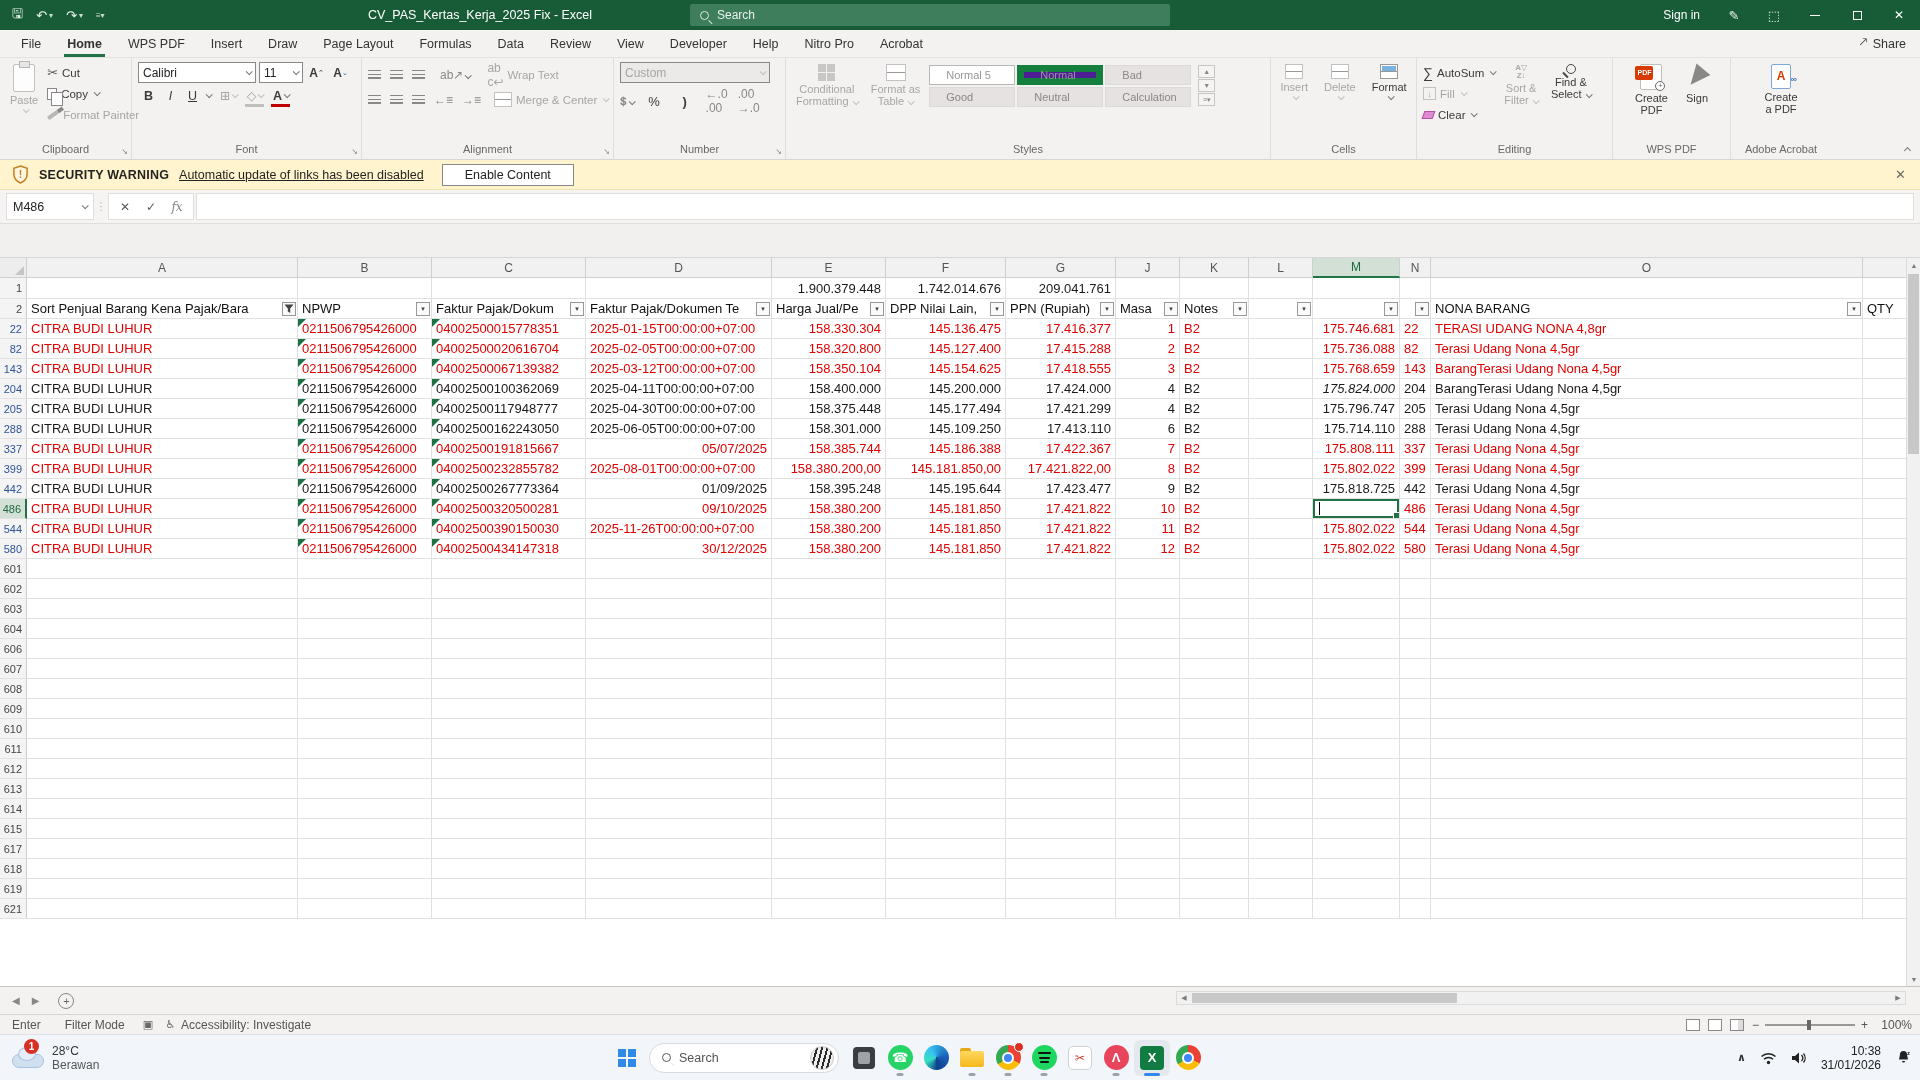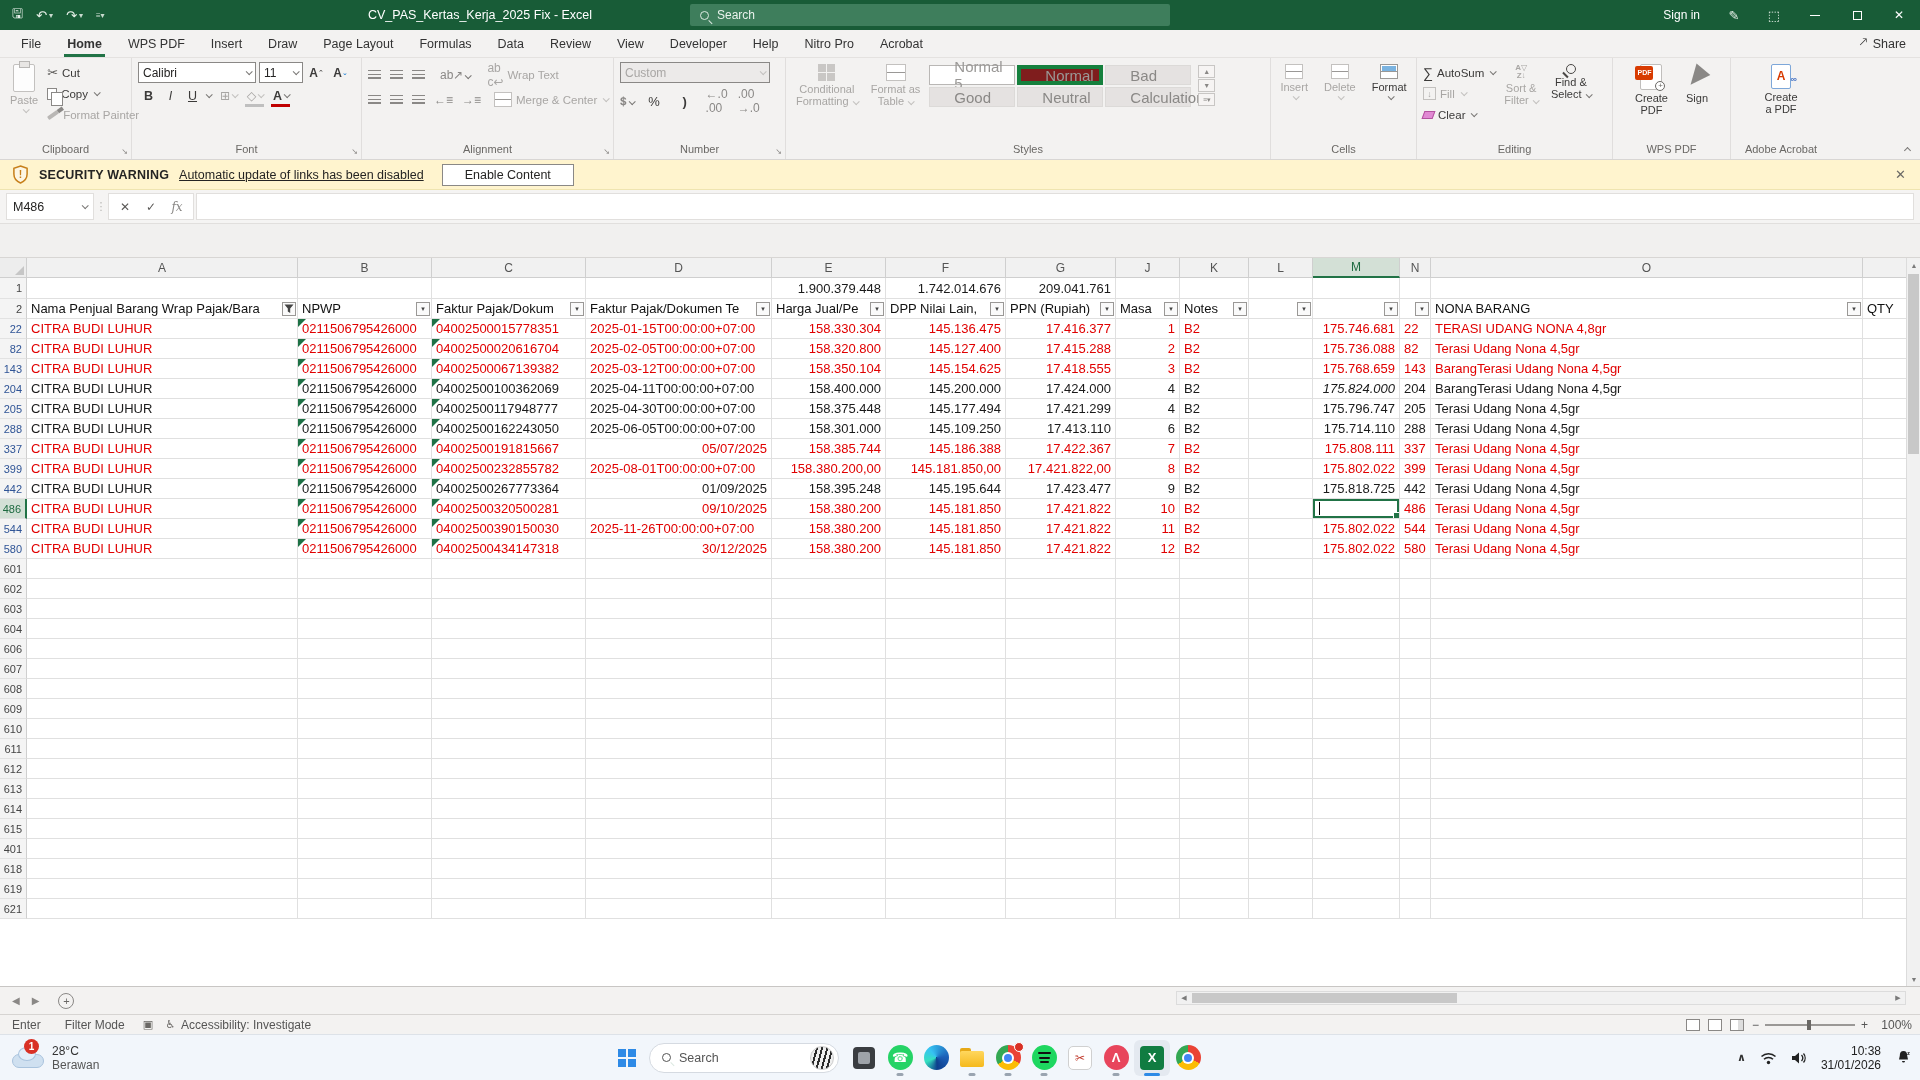--- a/index.html
+++ b/index.html
@@ -57,23 +57,23 @@
 .ful{text-decoration:underline}
 .fontA{position:relative;font-size:12px;font-weight:bold}
 .fontA sup{font-size:7px}
 .colorbar{position:absolute;left:1px;right:1px;bottom:-1px;height:3px}
 
 .alic{width:13px;height:9px;background:repeating-linear-gradient(to bottom,#8a8886 0 1.5px,transparent 1.5px 3.6px)}
 
 .decic{font-size:12px;color:#8a8886;letter-spacing:0}
 
 #gallery{display:grid;grid-template-columns:repeat(3,86px);grid-template-rows:20px 20px;gap:2px;margin-top:3px}
-.gcell{font-size:15px;display:flex;align-items:center;padding-left:24px;color:#8a8886;background:#e5e2e1;border:1px solid #dcdad8}
+.gcell{font-size:11px;display:flex;align-items:center;padding-left:16px;color:#8a8886;background:#e5e2e1;border:1px solid #dcdad8}
 .gcell.n5{background:#fff;border:1px solid #b9b7b5;color:#9a9896}
-.gcell.nrm{background:#7f1d1d;border:4px solid #15803d;color:#9a9896}
+.gcell.nrm{background:#4c1d95;border:7px solid #15803d;color:#9a9896}
 .galscroll{display:flex;flex-direction:column;margin-left:2px;margin-top:3px;gap:1px}
 .galscroll div{width:17px;height:13px;border:1px solid #c8c6c4;background:#f6f4f3;font-size:7px;color:#8a8886;display:flex;align-items:center;justify-content:center}
 .cfic{width:17px;height:17px;display:grid;grid-template-columns:1fr 1fr;grid-template-rows:1fr 1fr;gap:1px}
 .cfic span{background:#c9c7c5}
 .gridic{width:18px;height:15px;border:1px solid #9a9896;background:linear-gradient(to right,transparent 49%,#9a9896 49% 51%,transparent 51%),linear-gradient(to bottom,transparent 49%,#9a9896 49% 51%,transparent 51%),#fff;position:relative}
 .gridic.blue::after{content:"";position:absolute;left:1px;right:1px;top:1px;height:5px;background:#7ab3e0}
 
 .sumic{font-size:14px;color:#3b3a39;line-height:12px}
 .fillic{width:13px;height:13px;border:1px solid #b9b7b5;color:#a8a6a4;font-size:9px;display:flex;align-items:center;justify-content:center}
 .clearic{width:11px;height:8px;background:#e18ad4;border:1px solid #b3539f;transform:skewX(-20deg)}
@@ -535,21 +535,21 @@
         <div class="cell" style="width: 69px;"></div>
         <div class="cell" style="width: 64px;"></div>
         <div class="cell" style="width: 87px;"></div>
         <div class="cell" style="width: 31px;"></div>
         <div class="cell" style="width: 432px;"></div>
         <div class="cell" style="width: 60px;"></div>
       </div>
       <div class="grow">
         <div class="gut">2</div>
         <div class="cell hcell" style="width: 271px; overflow: hidden;">
-          <span>Nama Penjual Barang Wrap Pajak/Bara</span>
+          <span>Sort Penjual Barang Kena Pajak/Bara</span>
           <span class="filterbtn">
             <svg width="10" height="10" viewBox="0 0 10 10">
               <path d="M0.5 0.5 h9 L6.2 4.5 v4.5 L3.8 7.5 V4.5 Z" fill="#444"></path>
             </svg>
           </span>
         </div>
         <div class="cell hcell" style="width: 134px; overflow: hidden;">
           <span>NPWP</span>
           <span class="filterbtn">▾</span>
         </div>
@@ -1039,21 +1039,21 @@
         <div class="cell" style="width: 110px;"></div>
         <div class="cell" style="width: 64px;"></div>
         <div class="cell" style="width: 69px;"></div>
         <div class="cell" style="width: 64px;"></div>
         <div class="cell" style="width: 87px;"></div>
         <div class="cell" style="width: 31px;"></div>
         <div class="cell" style="width: 432px;"></div>
         <div class="cell" style="width: 60px;"></div>
       </div>
       <div class="grow">
-        <div class="gut">401</div>
+        <div class="gut">617</div>
         <div class="cell" style="width: 271px;"></div>
         <div class="cell" style="width: 134px;"></div>
         <div class="cell" style="width: 154px;"></div>
         <div class="cell" style="width: 186px;"></div>
         <div class="cell" style="width: 114px;"></div>
         <div class="cell" style="width: 120px;"></div>
         <div class="cell" style="width: 110px;"></div>
         <div class="cell" style="width: 64px;"></div>
         <div class="cell" style="width: 69px;"></div>
         <div class="cell" style="width: 64px;"></div>

